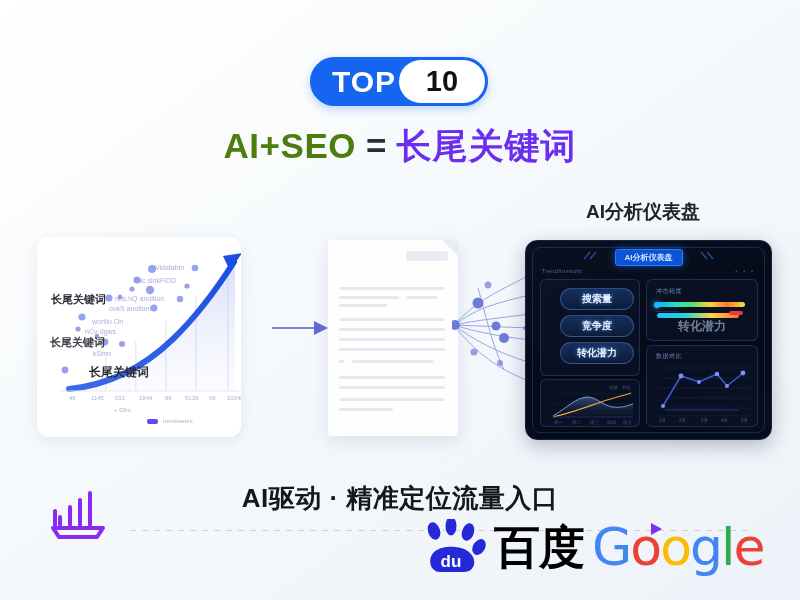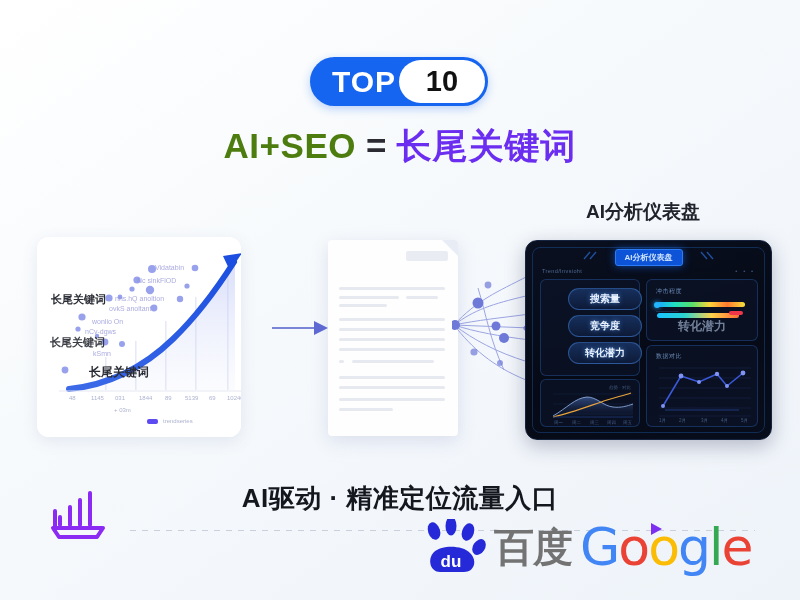--- a/index.html
+++ b/index.html
@@ -110,21 +110,21 @@
   .dash-dots{position:absolute;right:16px;top:27px;font-size:6px;color:#3d5680;letter-spacing:2px;}
   .panel{
     position:absolute;border:1px solid rgba(45,110,200,.35);border-radius:6px;
     background:rgba(12,22,44,.55);
   }
   .p-left{left:14px;top:38px;width:98px;height:95px;}
   .p-right-top{left:120px;top:38px;width:110px;height:60px;}
   .p-right-bot{left:120px;top:104px;width:110px;height:80px;}
   .p-left-bot{left:14px;top:138px;width:98px;height:46px;}
   .pill{
-    position:absolute;left:27px;width:72px;height:20px;border-radius:11px;
+    position:absolute;left:19px;width:72px;height:20px;border-radius:11px;
     background:linear-gradient(180deg,rgba(24,50,96,.95),rgba(14,28,58,.95));
     border:1px solid rgba(70,140,230,.45);
     display:flex;align-items:center;justify-content:center;
     color:#e8f1ff;font-size:10px;font-weight:bold;white-space:nowrap;
     text-shadow:0 0 5px rgba(90,160,255,.7);
   }
   .pill1{top:8px;}
   .pill2{top:35px;}
   .pill3{top:62px;}
   .ptitle{position:absolute;font-size:6px;color:#6d8cba;filter:blur(.45px);letter-spacing:.5px;}
@@ -144,21 +144,21 @@
   .bottom-icon{position:absolute;left:47px;top:485px;}
   .slogan{
     position:absolute;left:0;right:0;top:481px;text-align:center;
     font-size:26px;font-weight:bold;color:#14171d;white-space:nowrap;letter-spacing:.5px;
   }
   .divider{
     position:absolute;left:130px;right:45px;top:530px;height:1px;
     background:repeating-linear-gradient(90deg,#c9cfdb 0 6px,transparent 6px 12px);
   }
   .logos{position:absolute;left:420px;top:519px;display:flex;align-items:center;gap:8px;}
-  .baidu-text{font-size:40px;font-weight:bold;color:#737373;letter-spacing:-1px;line-height:1;text-align:center;}
+  .baidu-text{font-size:46px;font-weight:bold;color:#000000;letter-spacing:-1px;line-height:1;text-align:center;}
   .google{font-size:52px;line-height:1;font-weight:normal;letter-spacing:-2px;
           font-family:"DejaVu Sans",sans-serif;}
   .g1{color:#4285F4;} .g2{color:#EA4335;} .g3{color:#FBBC05;}
   .g4{color:#4285F4;} .g5{color:#34A853;} .g6{color:#EA4335;}
   .play-tri{position:absolute;left:196px;top:2px;}
 </style>
 </head>
 <body>
 
 <div class="stage">

